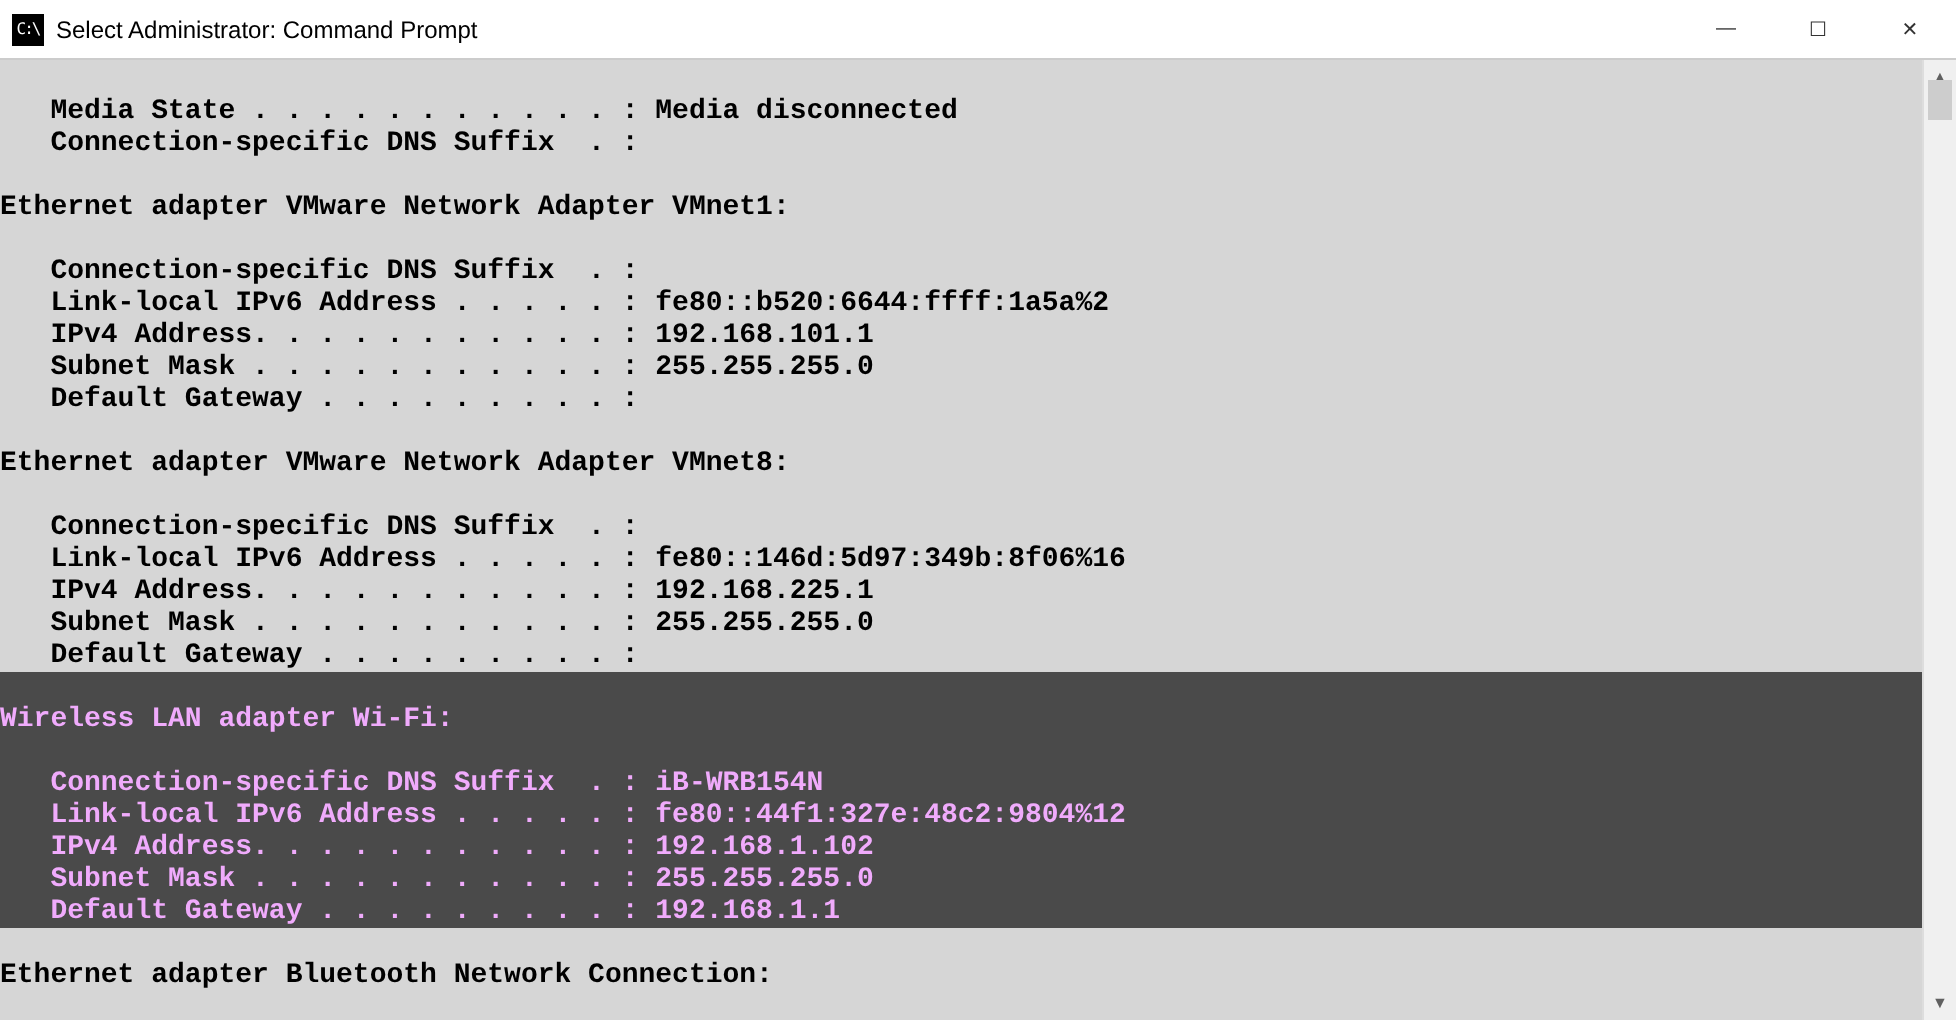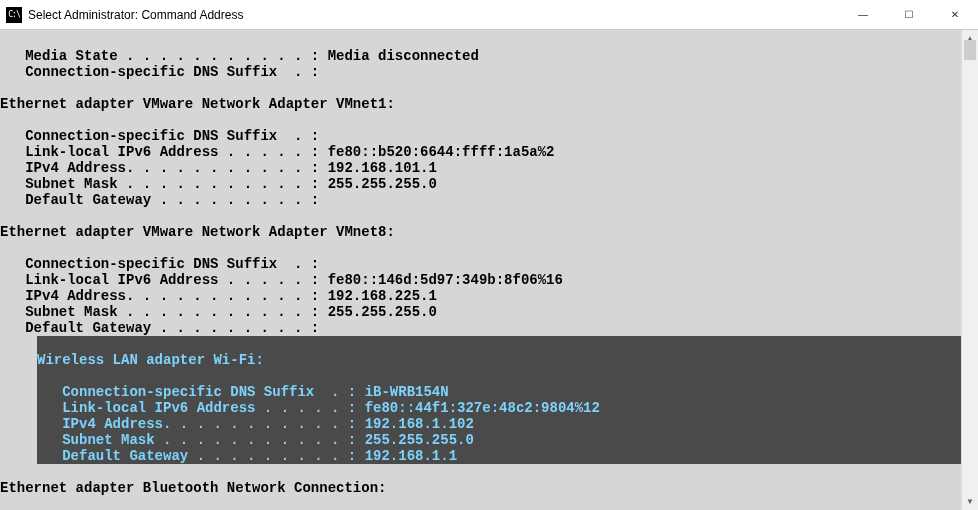--- a/index.html
+++ b/index.html
@@ -74,22 +74,21 @@
       padding-top: 2px;
       overflow: hidden;
     }
     .line {
       height: 16px;
       padding-left: 0;
       font-weight: bold;
     }
     .line.highlighted {
       background: #4a4a4a;
-      color: #7dd3fc;
-      margin-left: 37px;
+      color: #f0abfc;
     }
     .scrollbar {
       width: 17px;
       background: #f0f0f0;
       position: relative;
       border-left: 1px solid #ddd;
     }
     .scroll-thumb {
       position: absolute;
       top: 10px;
@@ -111,21 +110,21 @@
     }
     .scroll-arrow.up { top: 0; }
     .scroll-arrow.down { bottom: 0; }
   </style>
 </head>
 <body>
 
 <div class="titlebar">
   <div class="titlebar-left">
     <div class="titlebar-icon">C:\</div>
-    <div class="titlebar-title">Select Administrator: Command Address</div>
+    <div class="titlebar-title">Select Administrator: Command Prompt</div>
   </div>
   <div class="titlebar-controls">
     <div class="titlebar-btn">—</div>
     <div class="titlebar-btn">☐</div>
     <div class="titlebar-btn">✕</div>
   </div>
 </div>
 
 <div class="terminal-wrap">
   <div class="terminal" id="terminal"><div class="line"> </div><div class="line">   Media State . . . . . . . . . . . : Media disconnected</div><div class="line">   Connection-specific DNS Suffix  . :</div><div class="line"> </div><div class="line">Ethernet adapter VMware Network Adapter VMnet1:</div><div class="line"> </div><div class="line">   Connection-specific DNS Suffix  . :</div><div class="line">   Link-local IPv6 Address . . . . . : fe80::b520:6644:ffff:1a5a%2</div><div class="line">   IPv4 Address. . . . . . . . . . . : 192.168.101.1</div><div class="line">   Subnet Mask . . . . . . . . . . . : 255.255.255.0</div><div class="line">   Default Gateway . . . . . . . . . :</div><div class="line"> </div><div class="line">Ethernet adapter VMware Network Adapter VMnet8:</div><div class="line"> </div><div class="line">   Connection-specific DNS Suffix  . :</div><div class="line">   Link-local IPv6 Address . . . . . : fe80::146d:5d97:349b:8f06%16</div><div class="line">   IPv4 Address. . . . . . . . . . . : 192.168.225.1</div><div class="line">   Subnet Mask . . . . . . . . . . . : 255.255.255.0</div><div class="line">   Default Gateway . . . . . . . . . :</div><div class="line highlighted"> </div><div class="line highlighted">Wireless LAN adapter Wi-Fi:</div><div class="line highlighted"> </div><div class="line highlighted">   Connection-specific DNS Suffix  . : iB-WRB154N</div><div class="line highlighted">   Link-local IPv6 Address . . . . . : fe80::44f1:327e:48c2:9804%12</div><div class="line highlighted">   IPv4 Address. . . . . . . . . . . : 192.168.1.102</div><div class="line highlighted">   Subnet Mask . . . . . . . . . . . : 255.255.255.0</div><div class="line highlighted">   Default Gateway . . . . . . . . . : 192.168.1.1</div><div class="line"> </div><div class="line">Ethernet adapter Bluetooth Network Connection:</div><div class="line"> </div></div>

